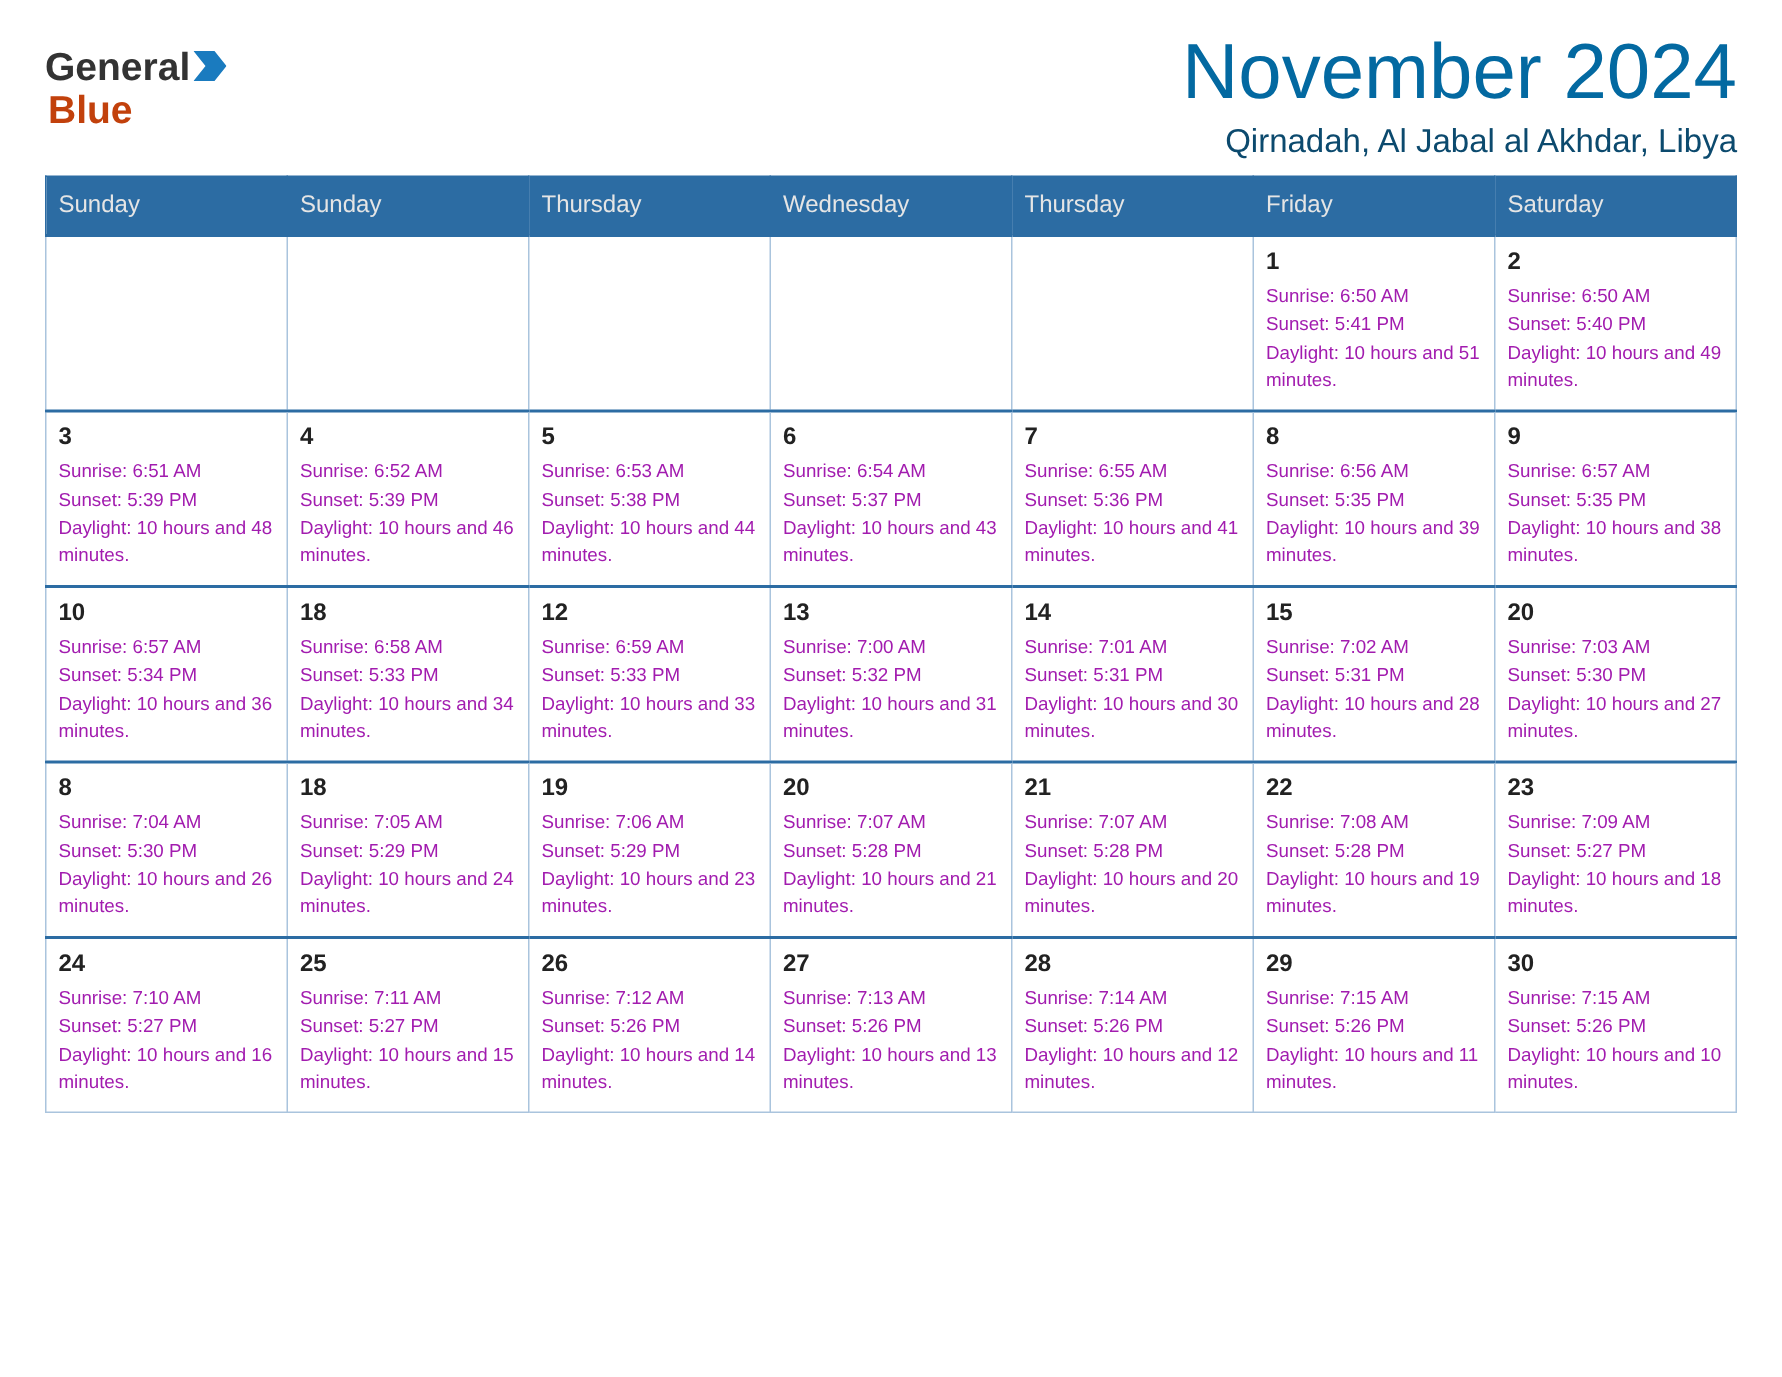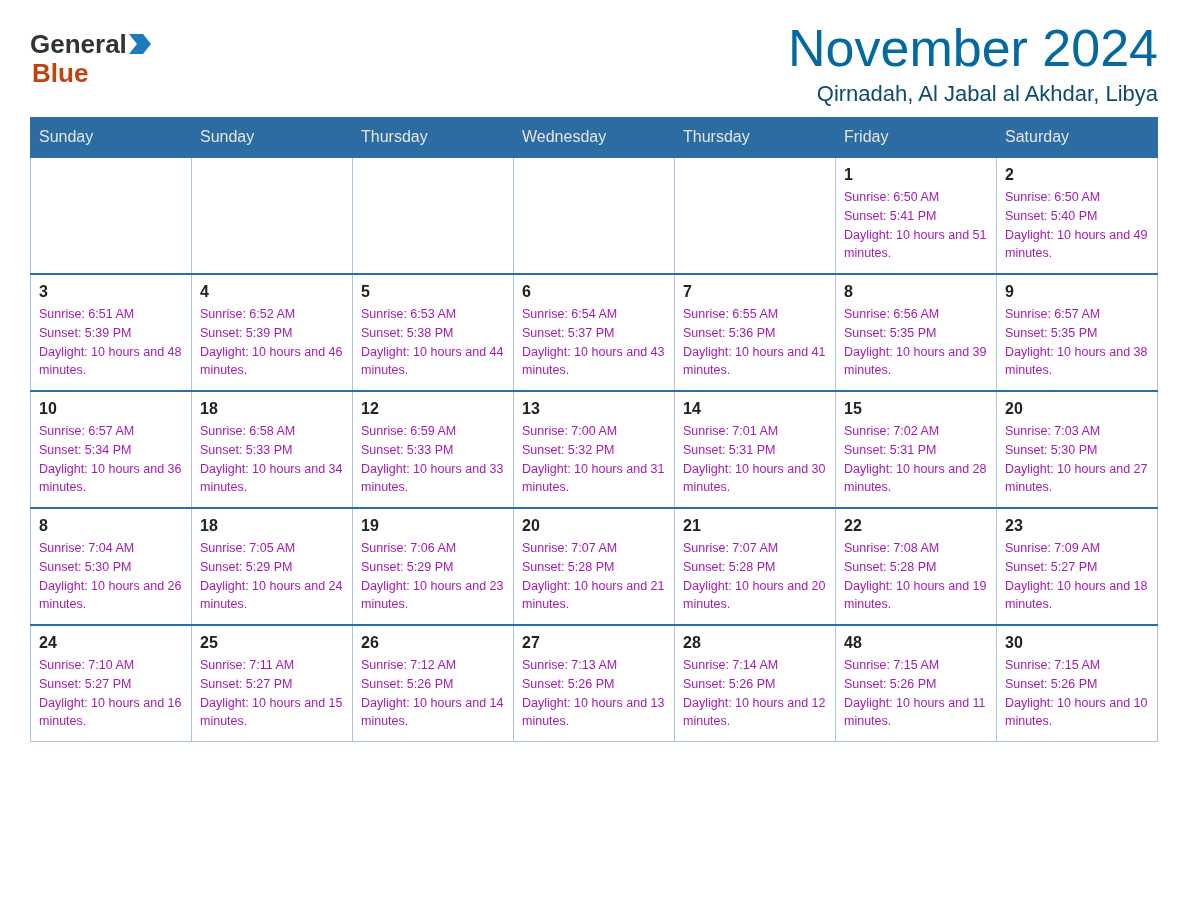--- a/index.html
+++ b/index.html
@@ -241,21 +241,21 @@
         </td>
         <td>
           <span class="day-number">27</span>
           <div class="day-info">Sunrise: 7:13 AM<br>Sunset: 5:26 PM<br>Daylight: 10 hours and 13 minutes.</div>
         </td>
         <td>
           <span class="day-number">28</span>
           <div class="day-info">Sunrise: 7:14 AM<br>Sunset: 5:26 PM<br>Daylight: 10 hours and 12 minutes.</div>
         </td>
         <td>
-          <span class="day-number">48</span>
+          <span class="day-number">29</span>
           <div class="day-info">Sunrise: 7:15 AM<br>Sunset: 5:26 PM<br>Daylight: 10 hours and 11 minutes.</div>
         </td>
         <td>
           <span class="day-number">30</span>
           <div class="day-info">Sunrise: 7:15 AM<br>Sunset: 5:26 PM<br>Daylight: 10 hours and 10 minutes.</div>
         </td>
       </tr>
     </tbody>
 </table>
 

